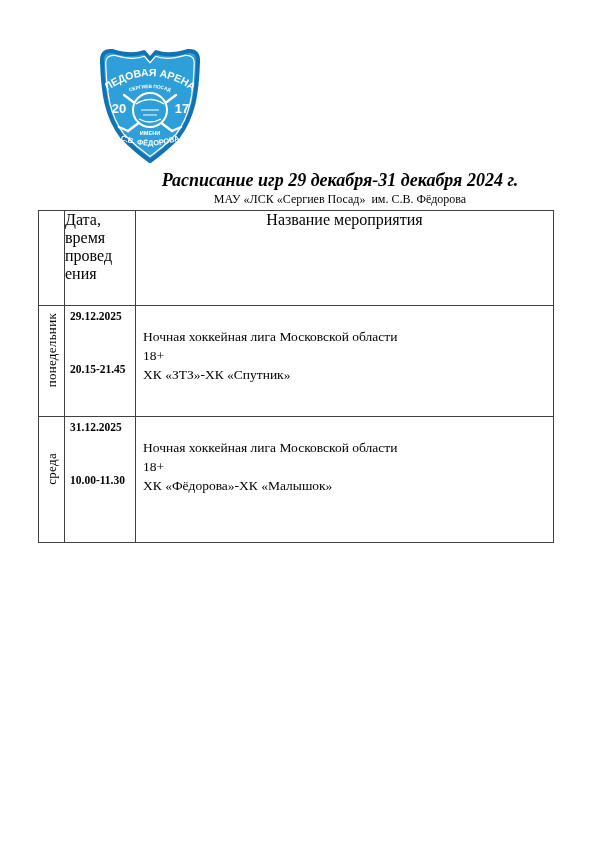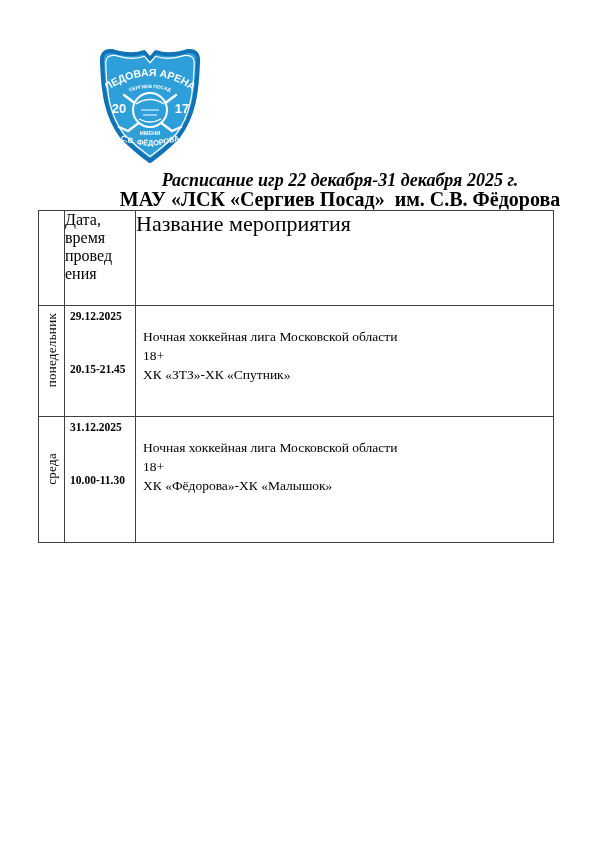--- a/index.html
+++ b/index.html
@@ -35,22 +35,22 @@
     width: 520px;
     text-align: center;
     line-height: 19px;
   }
   .title-line1 {
     font-size: 18px;
     font-weight: bold;
     font-style: italic;
   }
   .title-line2 {
-    font-size: 20px;
-    font-weight: bold;
+    font-size: 12px;
+    font-weight: normal;
     white-space: pre;
   }
 
   
   table.schedule {
     position: absolute;
     left: 38px;
     top: 210px;
     width: 515px;
     border-collapse: collapse;
@@ -65,21 +65,22 @@
   .col-dt    { width: 71px; }
   .col-event { width: 418px; }
 
   .head-dt {
     font-size: 16px;
     line-height: 18px;
     padding: 2px 2px 0 5px;
     white-space: pre-line;
   }
   .head-event {
-    font-size: 22px;
+    font-size: 16px;
+    text-align: center;
     padding-top: 2px;
   }
   .head-day-inner { height: 94px; }
 
   .cell-inner { position: relative; }
   .h-r0 { height: 89px; }
   .h-r1 { height: 104px; }
 
   .day-cell-inner {
     display: flex;
@@ -142,21 +143,21 @@
     </text>
     <text x="25" y="69" font-size="13" text-anchor="middle">20</text>
     <text x="88" y="69" font-size="13" text-anchor="middle">17</text>
     <text x="56" y="91" font-size="5.6" text-anchor="middle">ИМЕНИ</text>
     <text font-size="7.5">
       <textPath href="#arcBottom" startOffset="50%" text-anchor="middle">С.В. ФЁДОРОВА</textPath>
     </text>
   </svg>
 
   <div class="titles">
-    <div class="title-line1">Расписание игр 22 декабря-31 декабря 2025 г.</div>
+    <div class="title-line1">Расписание игр 29 декабря-31 декабря 2024 г.</div>
     <div class="title-line2">МАУ «ЛСК «Сергиев Посад»  им. С.В. Фёдорова</div>
   </div>
 
   <table class="schedule">
     <colgroup>
       <col class="col-day">
       <col class="col-dt">
       <col class="col-event">
     </colgroup>
     <tbody>

